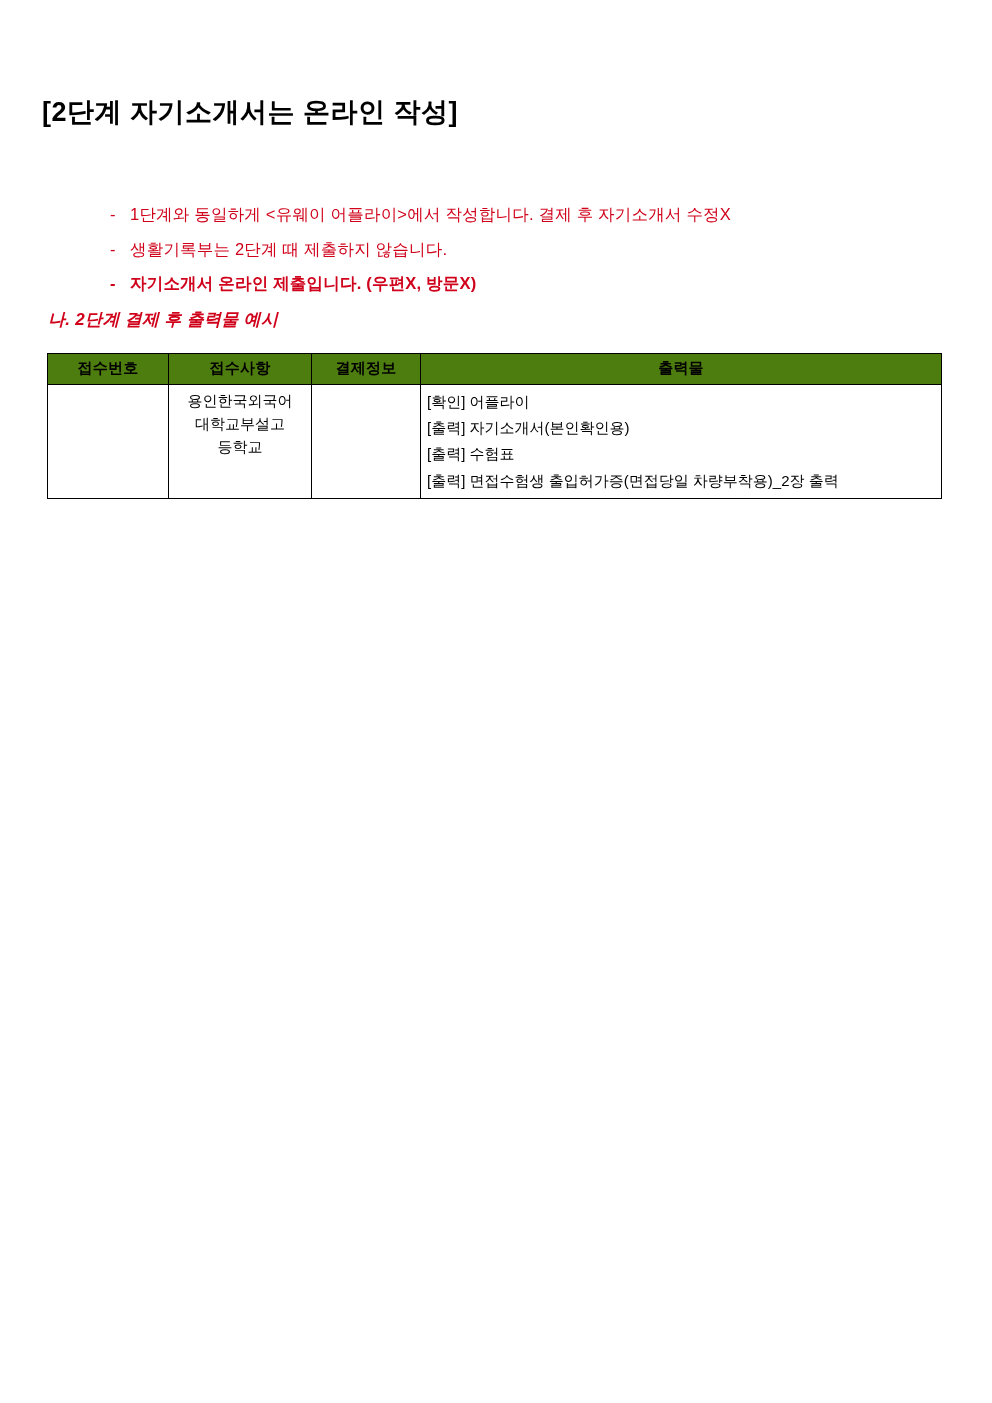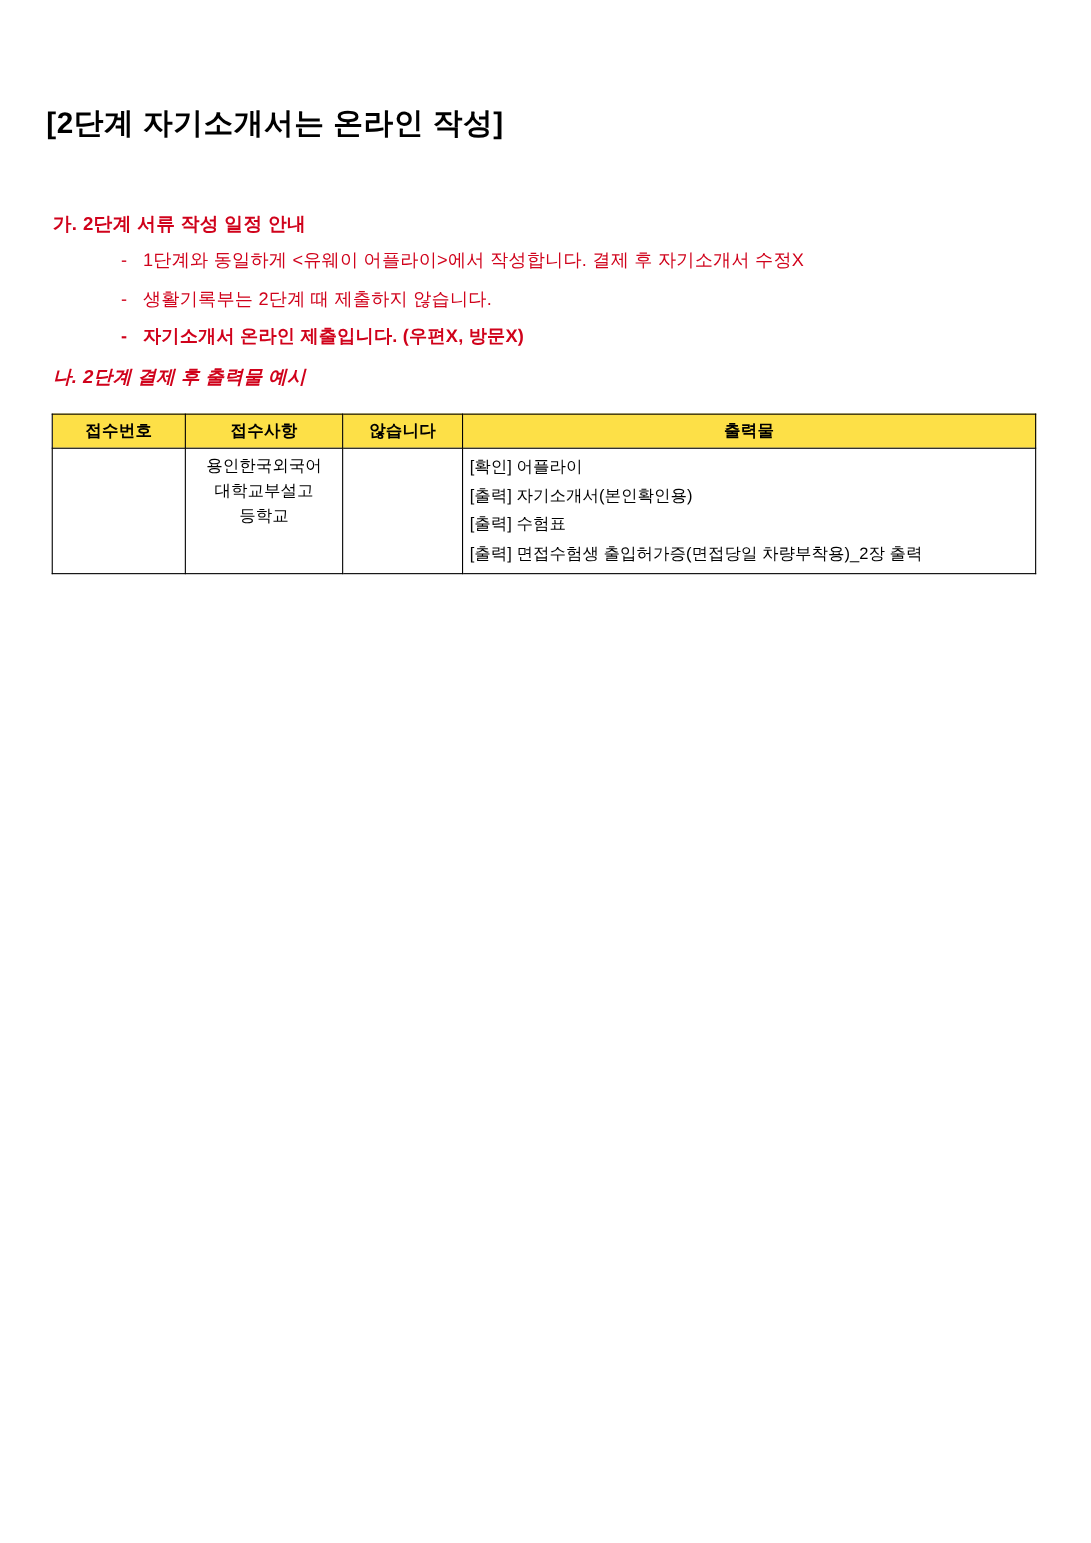--- a/index.html
+++ b/index.html
@@ -77,21 +77,21 @@
   table.print-table td {
     border: 1px solid #000000;
     font-size: 15px;
     color: #000000;
     padding: 4px 6px;
     vertical-align: top;
   }
   table.print-table th {
     text-align: center;
     font-weight: bold;
-    background: #fde047;
+    background: #4d7c0f;
     height: 22px;
     vertical-align: middle;
     letter-spacing: 0.2px;
   }
   .col-num { width: 108px; }
   .col-info { width: 130px; }
   .col-pay { width: 96px; }
   .cell-center {
     text-align: center;
     vertical-align: middle;
@@ -117,36 +117,35 @@
 </style>
 </head>
 <body>
 
 <div class="page">
 
   <h1 class="doc-title">[2단계 자기소개서는 온라인 작성]</h1>
 
   <div class="section-gap"></div>
 
-  <div class="heading-a">가. 2단계 서류 작성 일정 안내</div>
 
   <ul class="bullet-list">
     <li><span class="dash">-</span><span>1단계와 동일하게 &lt;유웨이 어플라이&gt;에서 작성합니다. 결제 후 자기소개서 수정X</span></li>
     <li><span class="dash">-</span><span>생활기록부는 2단계 때 제출하지 않습니다.</span></li>
     <li class="bold"><span class="dash">-</span><span>자기소개서 온라인 제출입니다. (우편X, 방문X)</span></li>
   </ul>
 
   <div class="heading-b">나. 2단계 결제 후 출력물 예시</div>
 
   <table class="print-table">
     <thead>
       <tr>
         <th class="col-num">접수번호</th>
         <th class="col-info">접수사항</th>
-        <th class="col-pay">않습니다</th>
+        <th class="col-pay">결제정보</th>
         <th>출력물</th>
       </tr>
     </thead>
     <tbody>
       <tr>
         <td class="cell-center"></td>
         <td class="cell-center">
           <div>용인한국외국어</div>
           <div>대학교부설고</div>
           <div>등학교</div>

